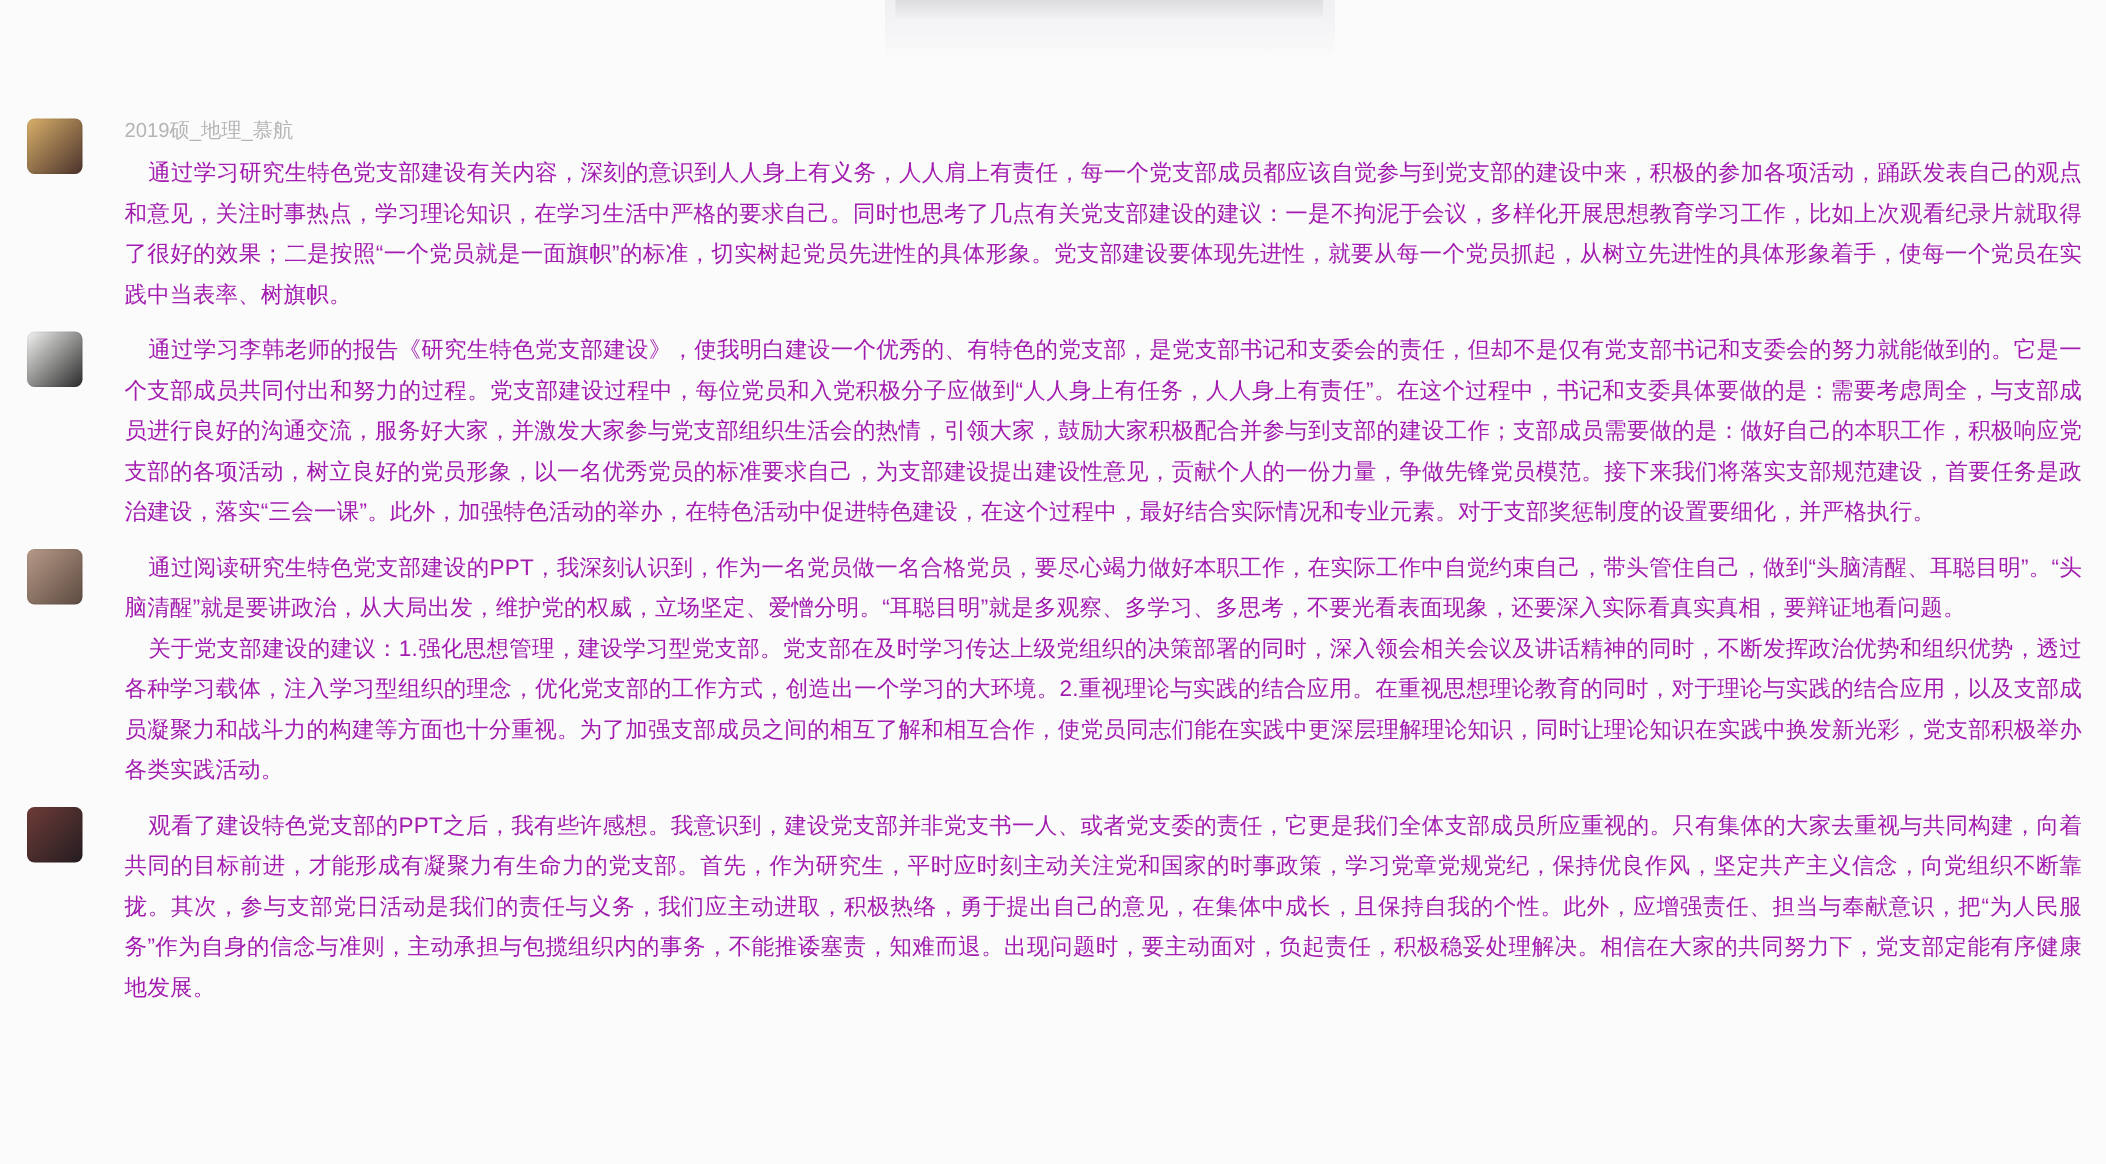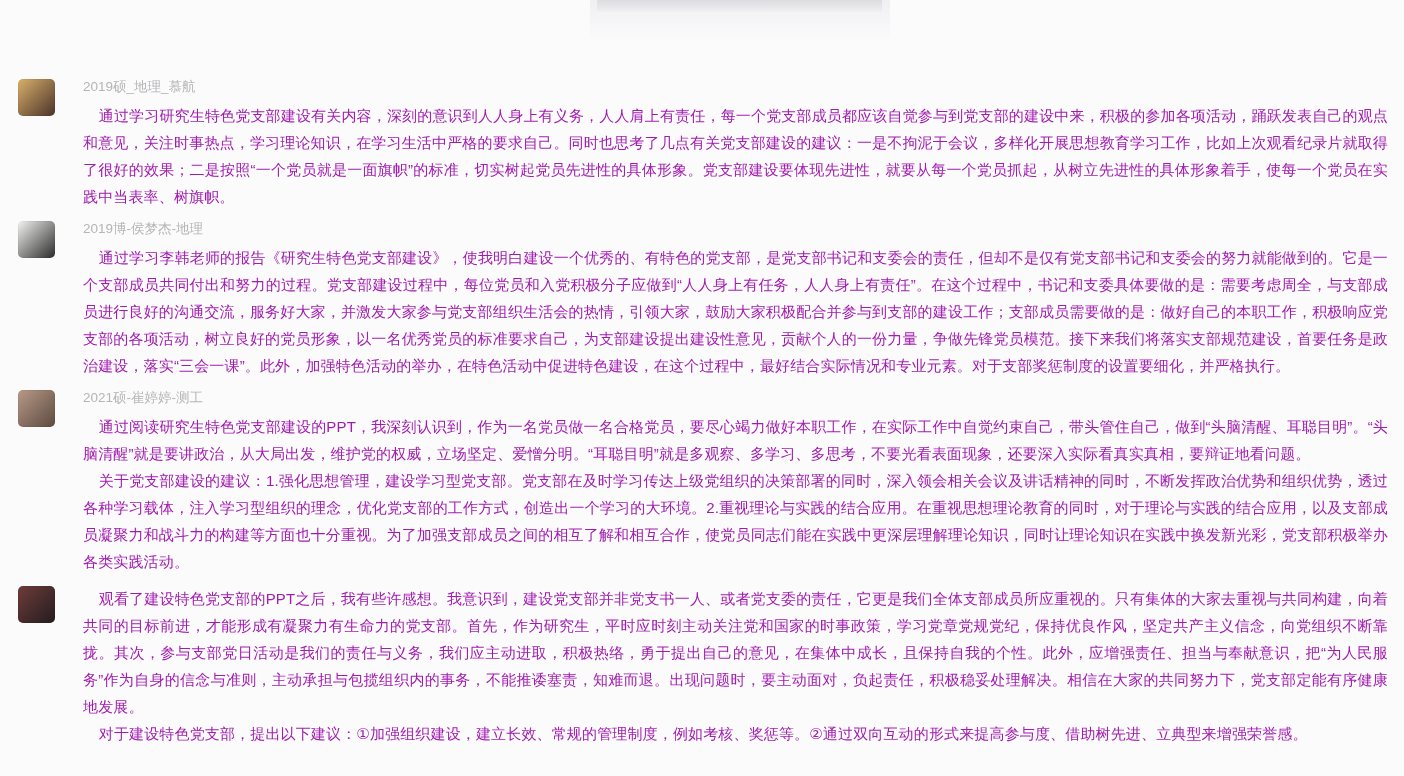--- a/index.html
+++ b/index.html
@@ -66,36 +66,33 @@
   <div class="message">
     <div class="avatar" style="background: linear-gradient(135deg, rgb(217, 176, 106) 0%, rgb(74, 50, 42) 100%);"></div>
     <div class="username">2019硕_地理_慕航</div>
     <div class="body">
         <p class="para">通过学习研究生特色党支部建设有关内容，深刻的意识到人人身上有义务，人人肩上有责任，每一个党支部成员都应该自觉参与到党支部的建设中来，积极的参加各项活动，踊跃发表自己的观点和意见，关注时事热点，学习理论知识，在学习生活中严格的要求自己。同时也思考了几点有关党支部建设的建议：一是不拘泥于会议，多样化开展思想教育学习工作，比如上次观看纪录片就取得了很好的效果；二是按照“一个党员就是一面旗帜”的标准，切实树起党员先进性的具体形象。党支部建设要体现先进性，就要从每一个党员抓起，从树立先进性的具体形象着手，使每一个党员在实践中当表率、树旗帜。</p>
       </div>
   </div>
 
   <div class="message">
     <div class="avatar" style="background: linear-gradient(135deg, rgb(243, 243, 241) 0%, rgb(42, 42, 42) 100%);"></div>
-    <div class="username">2019博-侯梦杰-地理</div>
     <div class="body">
         <p class="para">通过学习李韩老师的报告《研究生特色党支部建设》，使我明白建设一个优秀的、有特色的党支部，是党支部书记和支委会的责任，但却不是仅有党支部书记和支委会的努力就能做到的。它是一个支部成员共同付出和努力的过程。党支部建设过程中，每位党员和入党积极分子应做到“人人身上有任务，人人身上有责任”。在这个过程中，书记和支委具体要做的是：需要考虑周全，与支部成员进行良好的沟通交流，服务好大家，并激发大家参与党支部组织生活会的热情，引领大家，鼓励大家积极配合并参与到支部的建设工作；支部成员需要做的是：做好自己的本职工作，积极响应党支部的各项活动，树立良好的党员形象，以一名优秀党员的标准要求自己，为支部建设提出建设性意见，贡献个人的一份力量，争做先锋党员模范。接下来我们将落实支部规范建设，首要任务是政治建设，落实“三会一课”。此外，加强特色活动的举办，在特色活动中促进特色建设，在这个过程中，最好结合实际情况和专业元素。对于支部奖惩制度的设置要细化，并严格执行。</p>
       </div>
   </div>
 
   <div class="message">
     <div class="avatar" style="background: linear-gradient(135deg, rgb(183, 154, 136) 0%, rgb(92, 74, 64) 100%);"></div>
-    <div class="username">2021硕-崔婷婷-测工</div>
     <div class="body">
         <p class="para">通过阅读研究生特色党支部建设的PPT，我深刻认识到，作为一名党员做一名合格党员，要尽心竭力做好本职工作，在实际工作中自觉约束自己，带头管住自己，做到“头脑清醒、耳聪目明”。“头脑清醒”就是要讲政治，从大局出发，维护党的权威，立场坚定、爱憎分明。“耳聪目明”就是多观察、多学习、多思考，不要光看表面现象，还要深入实际看真实真相，要辩证地看问题。</p>
         <p class="para">关于党支部建设的建议：1.强化思想管理，建设学习型党支部。党支部在及时学习传达上级党组织的决策部署的同时，深入领会相关会议及讲话精神的同时，不断发挥政治优势和组织优势，透过各种学习载体，注入学习型组织的理念，优化党支部的工作方式，创造出一个学习的大环境。2.重视理论与实践的结合应用。在重视思想理论教育的同时，对于理论与实践的结合应用，以及支部成员凝聚力和战斗力的构建等方面也十分重视。为了加强支部成员之间的相互了解和相互合作，使党员同志们能在实践中更深层理解理论知识，同时让理论知识在实践中换发新光彩，党支部积极举办各类实践活动。</p>
       </div>
   </div>
 
   <div class="message">
     <div class="avatar" style="background: linear-gradient(135deg, rgb(110, 60, 56) 0%, rgb(36, 28, 32) 100%);"></div>
     <div class="body">
         <p class="para">观看了建设特色党支部的PPT之后，我有些许感想。我意识到，建设党支部并非党支书一人、或者党支委的责任，它更是我们全体支部成员所应重视的。只有集体的大家去重视与共同构建，向着共同的目标前进，才能形成有凝聚力有生命力的党支部。首先，作为研究生，平时应时刻主动关注党和国家的时事政策，学习党章党规党纪，保持优良作风，坚定共产主义信念，向党组织不断靠拢。其次，参与支部党日活动是我们的责任与义务，我们应主动进取，积极热络，勇于提出自己的意见，在集体中成长，且保持自我的个性。此外，应增强责任、担当与奉献意识，把“为人民服务”作为自身的信念与准则，主动承担与包揽组织内的事务，不能推诿塞责，知难而退。出现问题时，要主动面对，负起责任，积极稳妥处理解决。相信在大家的共同努力下，党支部定能有序健康地发展。</p>
-        <p class="para">对于建设特色党支部，提出以下建议：①加强组织建设，建立长效、常规的管理制度，例如考核、奖惩等。②通过双向互动的形式来提高参与度、借助树先进、立典型来增强荣誉感。</p>
       </div>
   </div>
 
 </div>
 
 </body></html>

